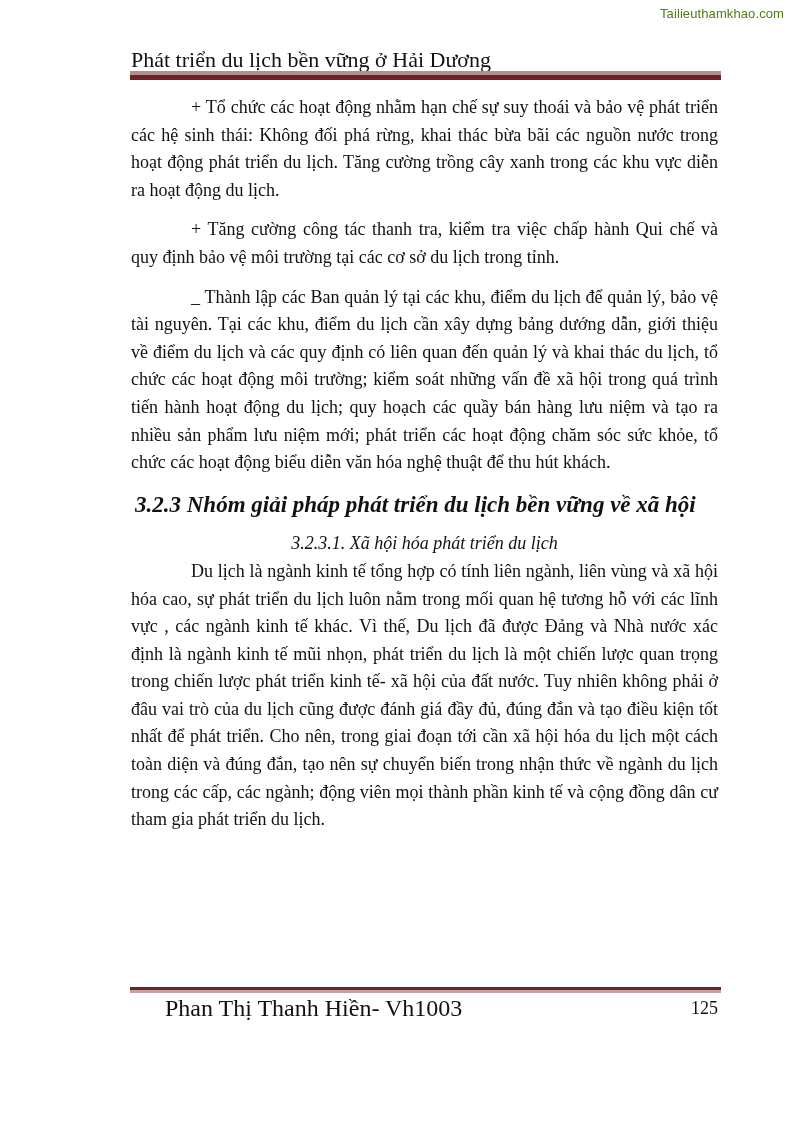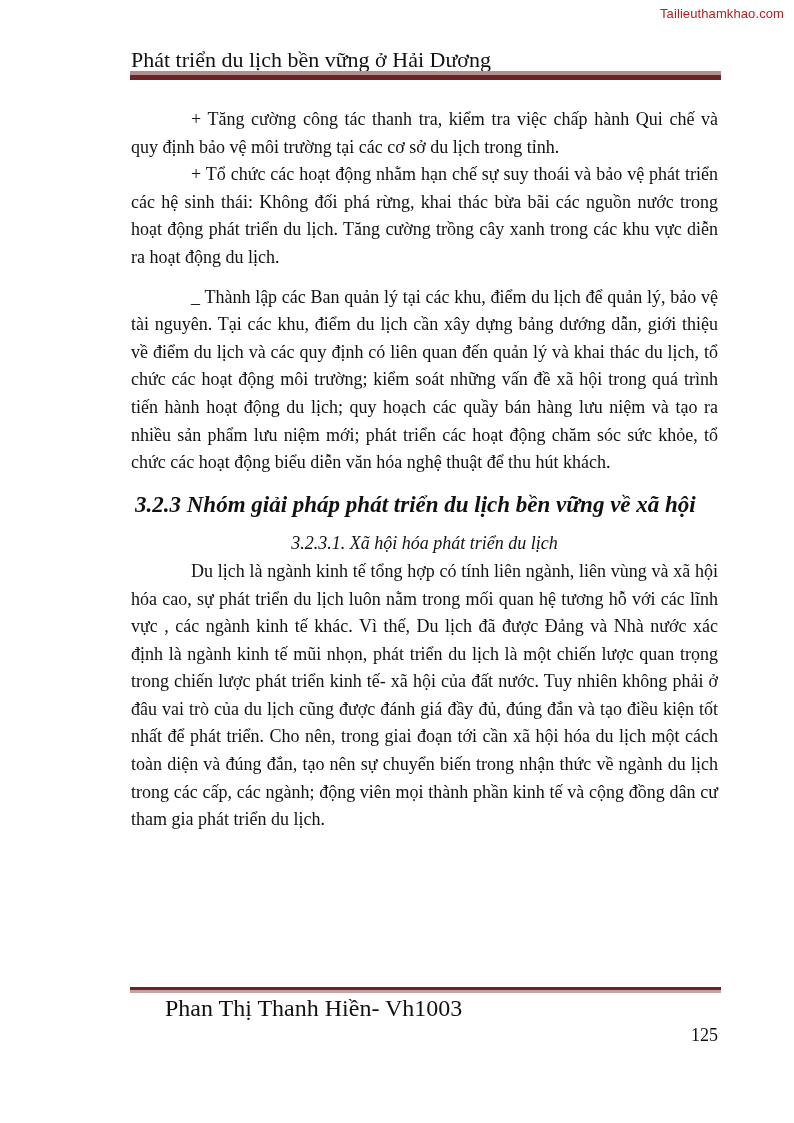--- a/index.html
+++ b/index.html
@@ -14,21 +14,21 @@
       overflow: hidden;
       font-family: "Liberation Serif", "DejaVu Serif", serif;
       color: #111111;
     }
     .watermark {
       position: absolute;
       top: 6px;
       right: 10px;
       font-family: "Liberation Sans", "DejaVu Sans", sans-serif;
       font-size: 13px;
-      color: #b91c1c;
+      color: #4d7c0f;
       letter-spacing: 0.1px;
     }
     .running-header {
       position: absolute;
       left: 131px;
       top: 49px;
       font-size: 22px;
       line-height: 22px;
       color: #111;
     }
@@ -88,40 +88,40 @@
     .footer-left {
       position: absolute;
       left: 165px;
       top: 997px;
       font-size: 24px;
       line-height: 22px;
     }
     .footer-right {
       position: absolute;
       right: 76px;
-      top: 1024px;
+      top: 997px;
       font-size: 18px;
       line-height: 22px;
     }
   </style>
 </head>
 <body>
 
 <div class="watermark">Tailieuthamkhao.com</div>
 
 <div class="running-header">Phát triển du lịch bền vững ở Hải Dương</div>
 
 <div class="rule-top">
   <div class="light"></div>
   <div class="dark"></div>
 </div>
 
 <div class="content">
+  <p class="indent">+ Tổ chức các hoạt động nhằm hạn chế sự suy thoái và bảo vệ phát triển các hệ sinh thái: Không đối phá rừng, khai thác bừa bãi các nguồn nước trong hoạt động phát triển du lịch. Tăng cường trồng cây xanh trong các khu vực diễn ra hoạt động du lịch.</p>
   <p class="indent gap-md">+ Tăng cường công tác thanh tra, kiểm tra việc chấp hành Qui chế và quy định bảo vệ môi trường tại các cơ sở du lịch trong tỉnh.</p>
-  <p class="indent">+ Tổ chức các hoạt động nhằm hạn chế sự suy thoái và bảo vệ phát triển các hệ sinh thái: Không đối phá rừng, khai thác bừa bãi các nguồn nước trong hoạt động phát triển du lịch. Tăng cường trồng cây xanh trong các khu vực diễn ra hoạt động du lịch.</p>
   <p class="indent gap-md">_ Thành lập các Ban quản lý tại các khu, điểm du lịch để quản lý, bảo vệ tài nguyên. Tại các khu, điểm du lịch cần xây dựng bảng dướng dẫn, giới thiệu về điểm du lịch và các quy định có liên quan đến quản lý và khai thác du lịch, tổ chức các hoạt động môi trường; kiểm soát những vấn đề xã hội trong quá trình tiến hành hoạt động du lịch; quy hoạch các quầy bán hàng lưu niệm và tạo ra nhiều sản phẩm lưu niệm mới; phát triển các hoạt động chăm sóc sức khỏe, tổ chức các hoạt động biểu diễn văn hóa nghệ thuật để thu hút khách.</p>
 
   <p class="h3">3.2.3 Nhóm giải pháp phát triển du lịch bền vững về xã hội</p>
 
   <p class="h4 first">3.2.3.1.  Xã hội hóa phát triển du lịch</p>
   <p class="indent">Du lịch là ngành kinh tế tổng hợp có tính liên ngành, liên vùng và xã hội hóa cao, sự phát triển du lịch luôn nằm trong mối quan hệ tương hỗ với các lĩnh vực , các ngành kinh tế khác. Vì thế, Du lịch đã được Đảng và Nhà nước xác định là ngành kinh tế mũi nhọn, phát triển du lịch là một chiến lược quan trọng trong chiến lược phát triển kinh tế- xã hội của đất nước. Tuy nhiên không phải ở đâu vai trò của du lịch cũng được đánh giá đầy đủ, đúng đắn và tạo điều kiện tốt nhất để phát triển. Cho nên, trong giai đoạn tới cần xã hội hóa du lịch một cách toàn diện và đúng đắn, tạo nên sự chuyển biến trong nhận thức về ngành du lịch trong các cấp, các ngành; động viên mọi thành phần kinh tế và cộng đồng dân cư tham gia phát triển du lịch.</p>
 
 </div>
 
 <div class="rule-bottom">

